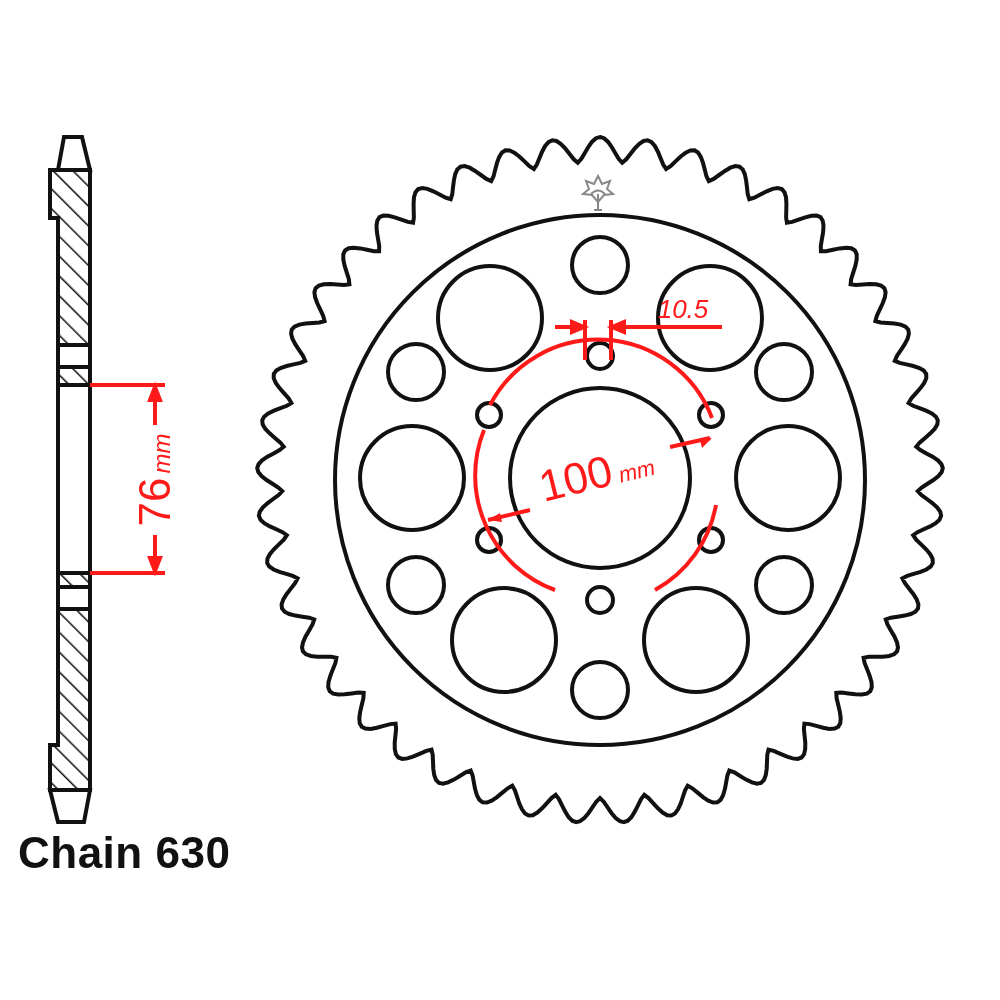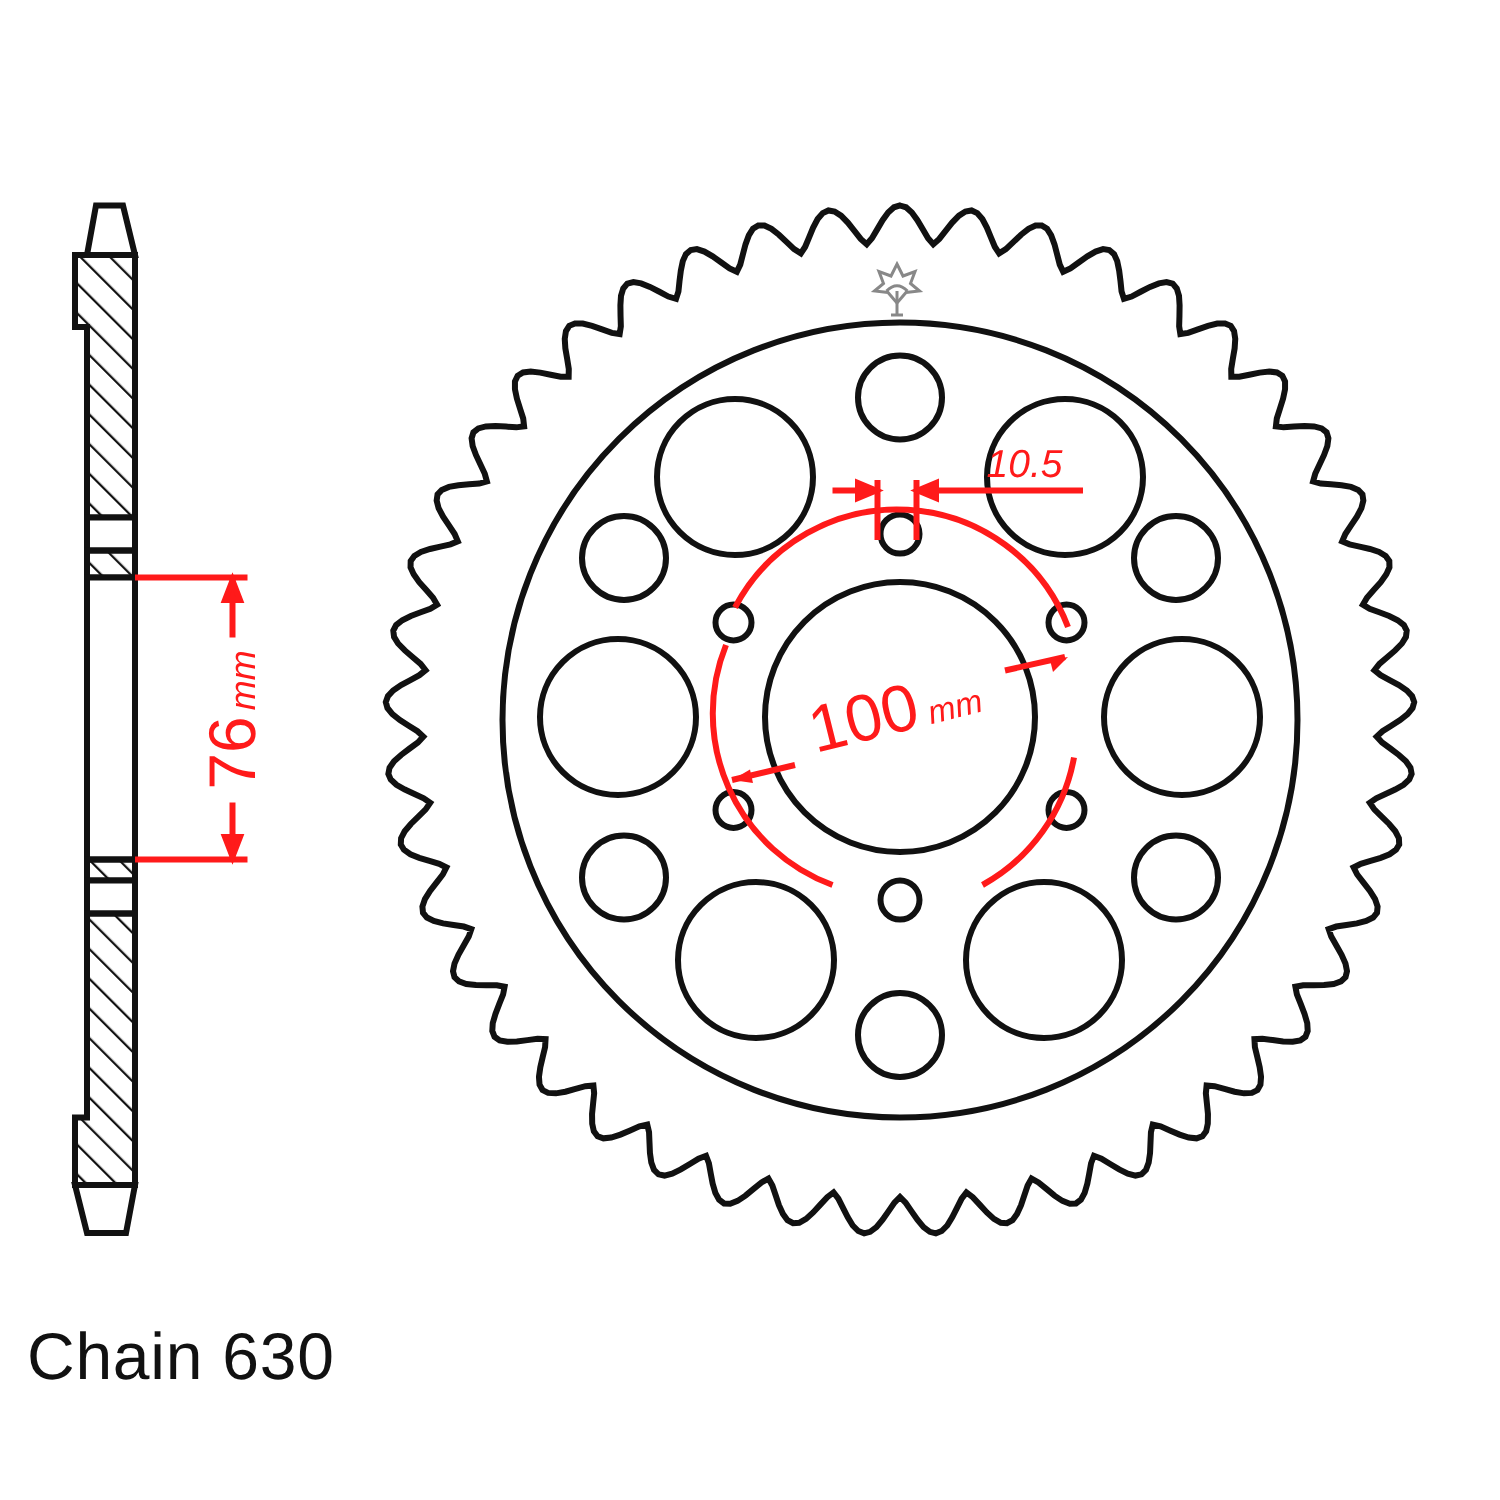--- a/index.html
+++ b/index.html
@@ -1,18 +1,18 @@
 <!DOCTYPE html>
 <html><head>
 <meta charset="utf-8">
 <style>
   html, body { margin:0; padding:0; background:#ffffff; }
   body { width:1000px; height:1000px; position:relative; overflow:hidden; font-family:"Liberation Sans", sans-serif; }
   #drawing { position:absolute; left:0; top:0; width:1000px; height:1000px; }
-  .caption { position:absolute; left:18px; top:880px; font-family:"Liberation Sans", sans-serif; font-weight:normal; font-size:44px; color:#111; letter-spacing:0.5px; }
+  .caption { position:absolute; left:18px; top:828px; font-family:"Liberation Sans", sans-serif; font-weight:bold; font-size:44px; color:#111; letter-spacing:0.5px; }
 </style>
 </head>
 <body>
 
 <svg id="drawing" viewBox="0 0 1000 1000" xmlns="http://www.w3.org/2000/svg">
   <defs>
     <pattern id="hatch" patternUnits="userSpaceOnUse" width="14" height="14" patternTransform="rotate(-45)">
       <line x1="0" y1="0" x2="0" y2="14" stroke="#111" stroke-width="3"></line>
     </pattern>
   </defs>

